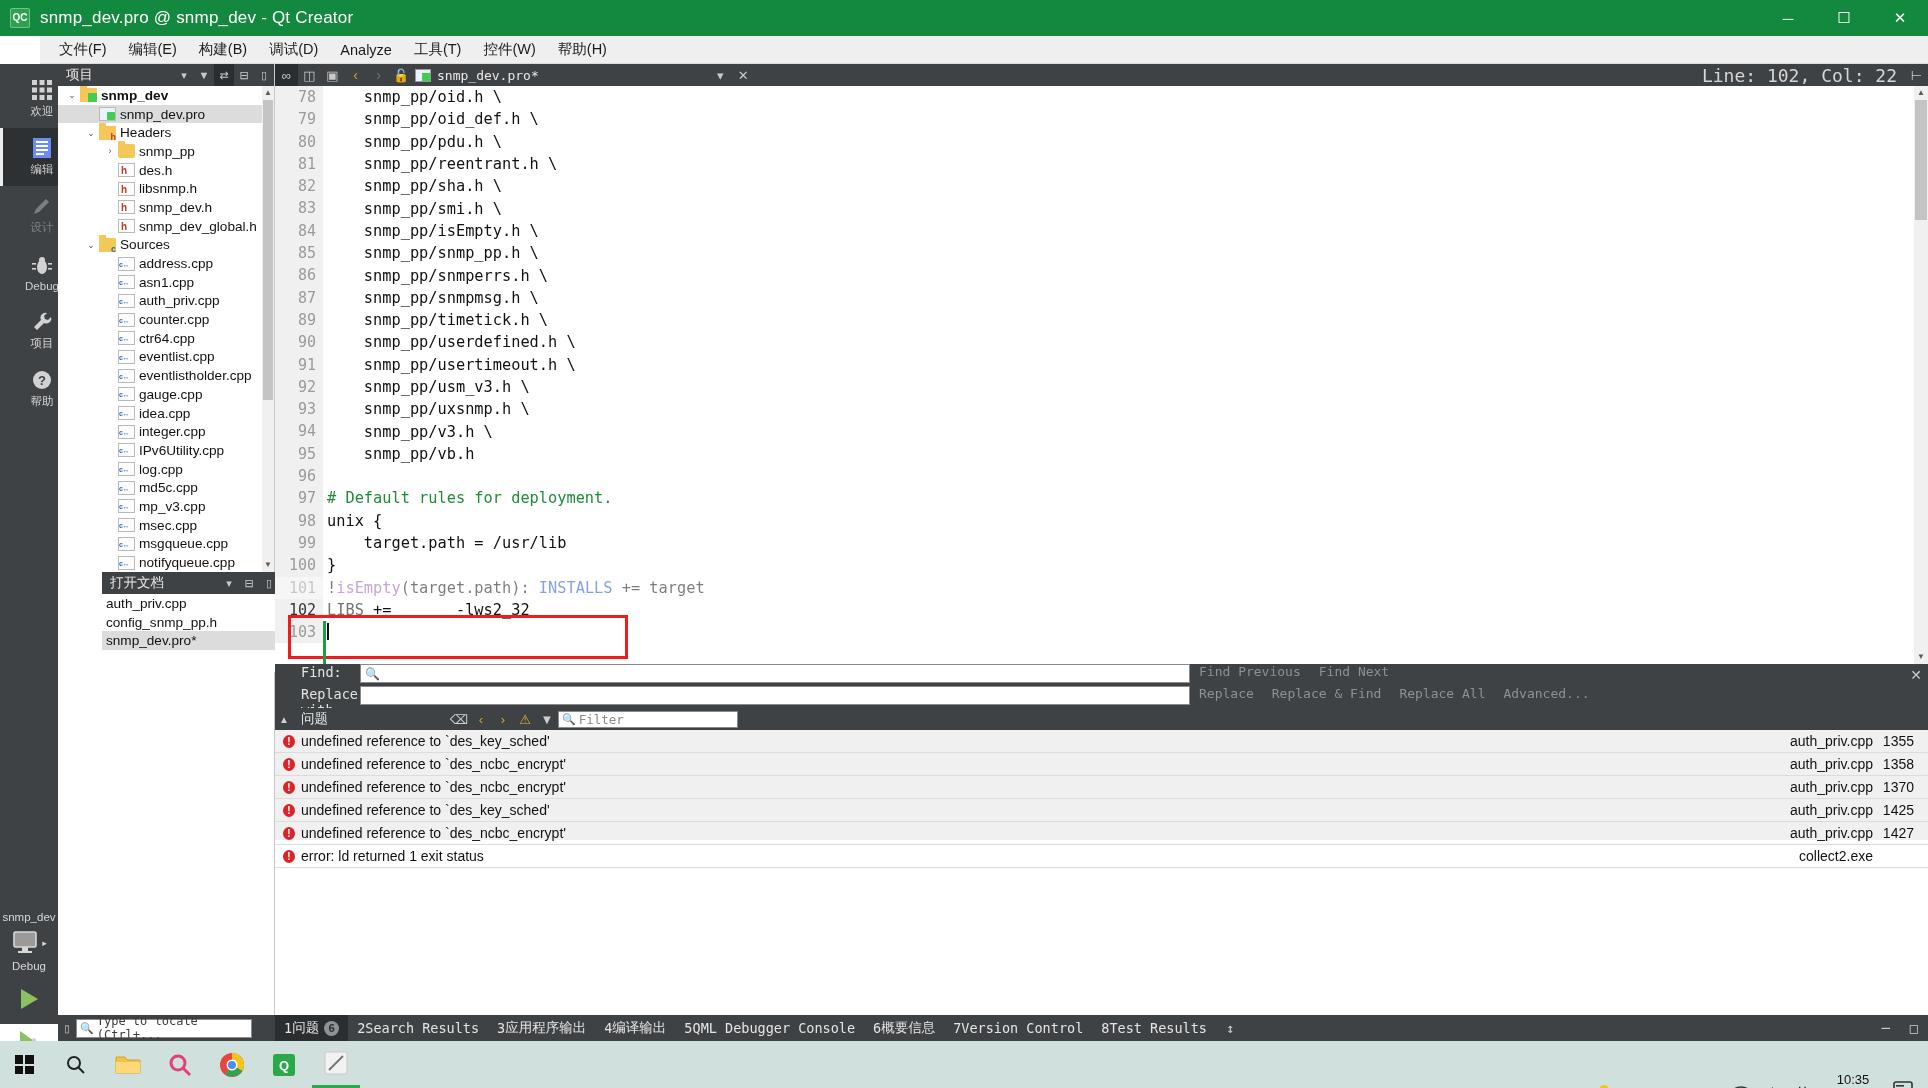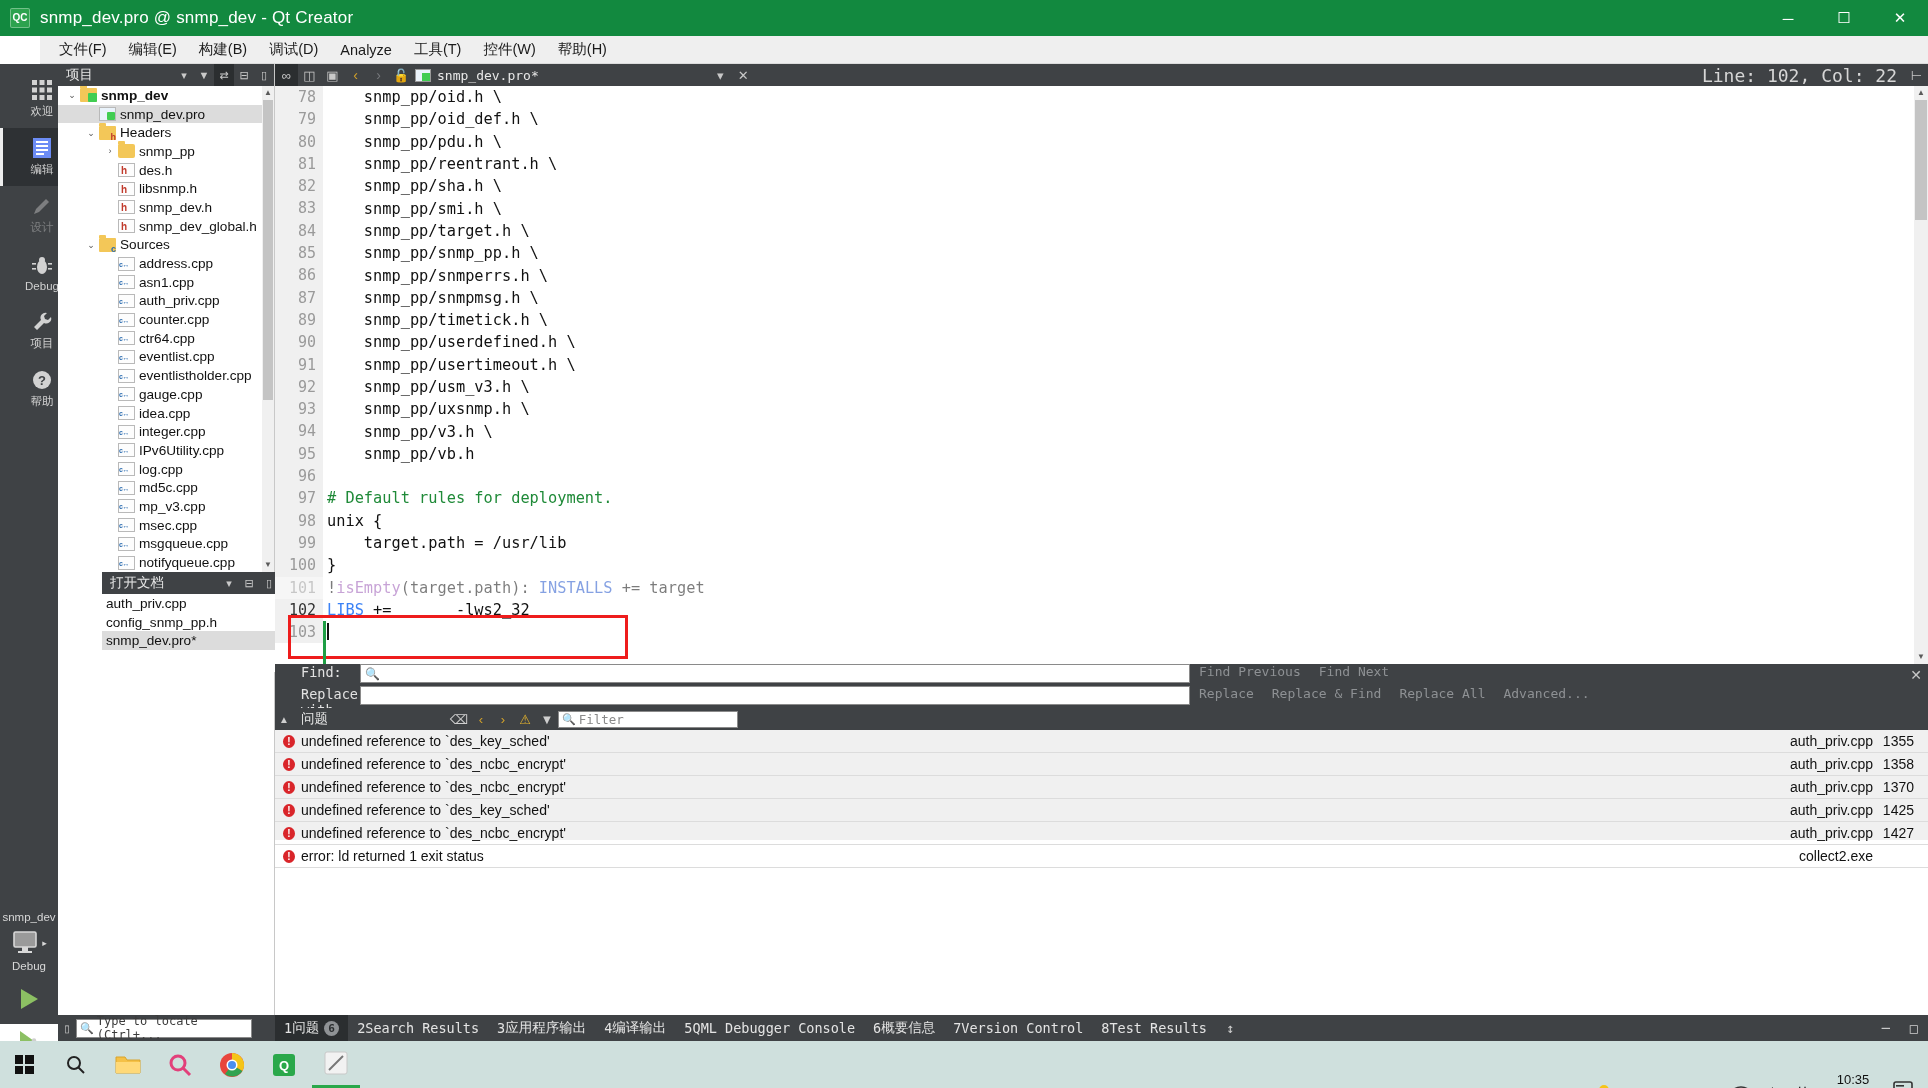--- a/index.html
+++ b/index.html
@@ -117,21 +117,21 @@
   #editor { position:absolute; left:275px; top:86px; width:1653px; height:578px;
             background:#fff; overflow:hidden; }
   .codeline { height:22.3px; display:flex; align-items:center;
               font-family:"DejaVu Sans Mono", monospace; font-size:15.3px; white-space:pre; }
   .gutter { width:48px; text-align:right; padding-right:7px; color:#9a9a9a;
             background:#f0f0f0; height:22.3px; line-height:22.3px; flex:none; font-size:15px; }
   .gutter.cur { color:#333; }
   .ctext { padding-left:4px; color:#111; }
   .k-comment { color:#1f8a38; }
   .k-func { color:#9b59b6; }
-  .k-var  { color:#3b82f6; }
+  .k-var  { color:#737373; }
   .k-blue { color:#2255cc; }
   #redbox { position:absolute; border:3px solid #ee1c1c; pointer-events:none; }
   .cursorbar { display:inline-block; width:2px; height:17px; background:#111;
                vertical-align:-3px; }
   .greenmark { position:absolute; width:3px; background:#1e9e44; }
 
   
   #findbar { position:absolute; left:275px; top:664px; width:1653px; height:44px; background:#3f4245; }
   .frrow { height:22px; display:flex; align-items:flex-start;margin-left:20px; }
   .frlabel { width:65px; color:#e2e2e2; font-family:"DejaVu Sans Mono", monospace;
@@ -515,21 +515,21 @@
 </div>
 
 <div id="editor">
   <div id="codebody">
       <div class="codeline"><div class="gutter">78</div><div class="ctext"><span>    snmp_pp/oid.h \</span></div></div>
       <div class="codeline"><div class="gutter">79</div><div class="ctext"><span>    snmp_pp/oid_def.h \</span></div></div>
       <div class="codeline"><div class="gutter">80</div><div class="ctext"><span>    snmp_pp/pdu.h \</span></div></div>
       <div class="codeline"><div class="gutter">81</div><div class="ctext"><span>    snmp_pp/reentrant.h \</span></div></div>
       <div class="codeline"><div class="gutter">82</div><div class="ctext"><span>    snmp_pp/sha.h \</span></div></div>
       <div class="codeline"><div class="gutter">83</div><div class="ctext"><span>    snmp_pp/smi.h \</span></div></div>
-      <div class="codeline"><div class="gutter">84</div><div class="ctext"><span>    snmp_pp/target.h \</span></div></div>
+      <div class="codeline"><div class="gutter">84</div><div class="ctext"><span>    snmp_pp/isEmpty.h \</span></div></div>
       <div class="codeline"><div class="gutter">85</div><div class="ctext"><span>    snmp_pp/snmp_pp.h \</span></div></div>
       <div class="codeline"><div class="gutter">86</div><div class="ctext"><span>    snmp_pp/snmperrs.h \</span></div></div>
       <div class="codeline"><div class="gutter">87</div><div class="ctext"><span>    snmp_pp/snmpmsg.h \</span></div></div>
       <div class="codeline"><div class="gutter">89</div><div class="ctext"><span>    snmp_pp/timetick.h \</span></div></div>
       <div class="codeline"><div class="gutter">90</div><div class="ctext"><span>    snmp_pp/userdefined.h \</span></div></div>
       <div class="codeline"><div class="gutter">91</div><div class="ctext"><span>    snmp_pp/usertimeout.h \</span></div></div>
       <div class="codeline"><div class="gutter">92</div><div class="ctext"><span>    snmp_pp/usm_v3.h \</span></div></div>
       <div class="codeline"><div class="gutter">93</div><div class="ctext"><span>    snmp_pp/uxsnmp.h \</span></div></div>
       <div class="codeline"><div class="gutter">94</div><div class="ctext"><span>    snmp_pp/v3.h \</span></div></div>
       <div class="codeline"><div class="gutter">95</div><div class="ctext"><span>    snmp_pp/vb.h</span></div></div>

